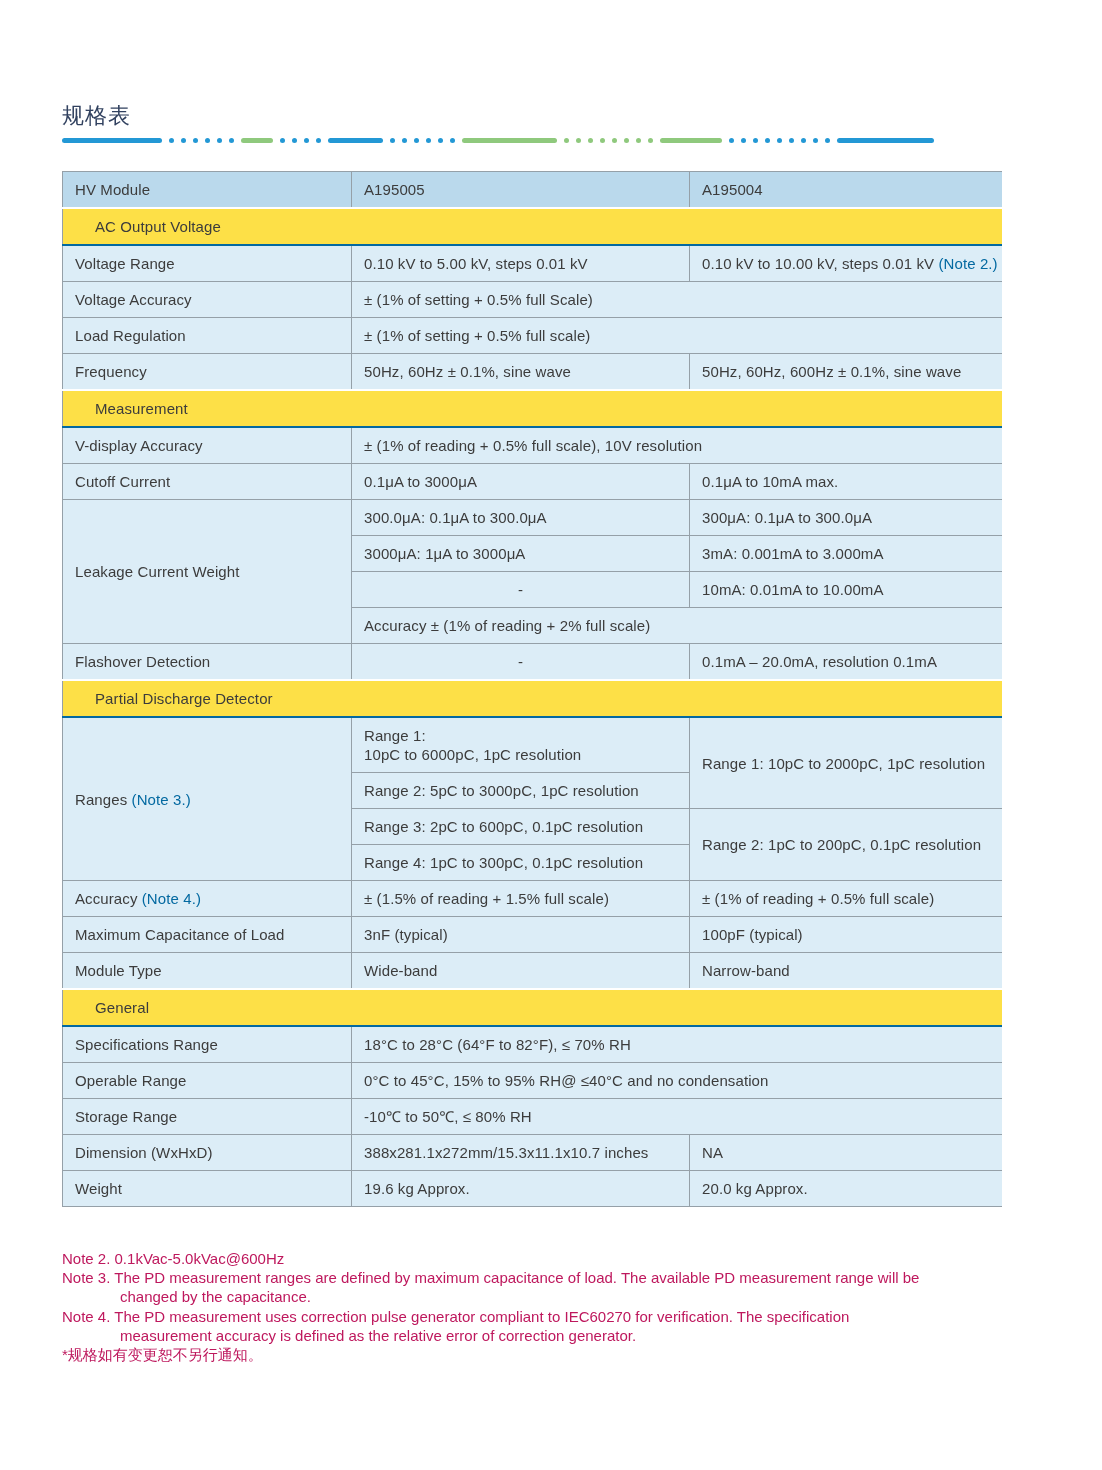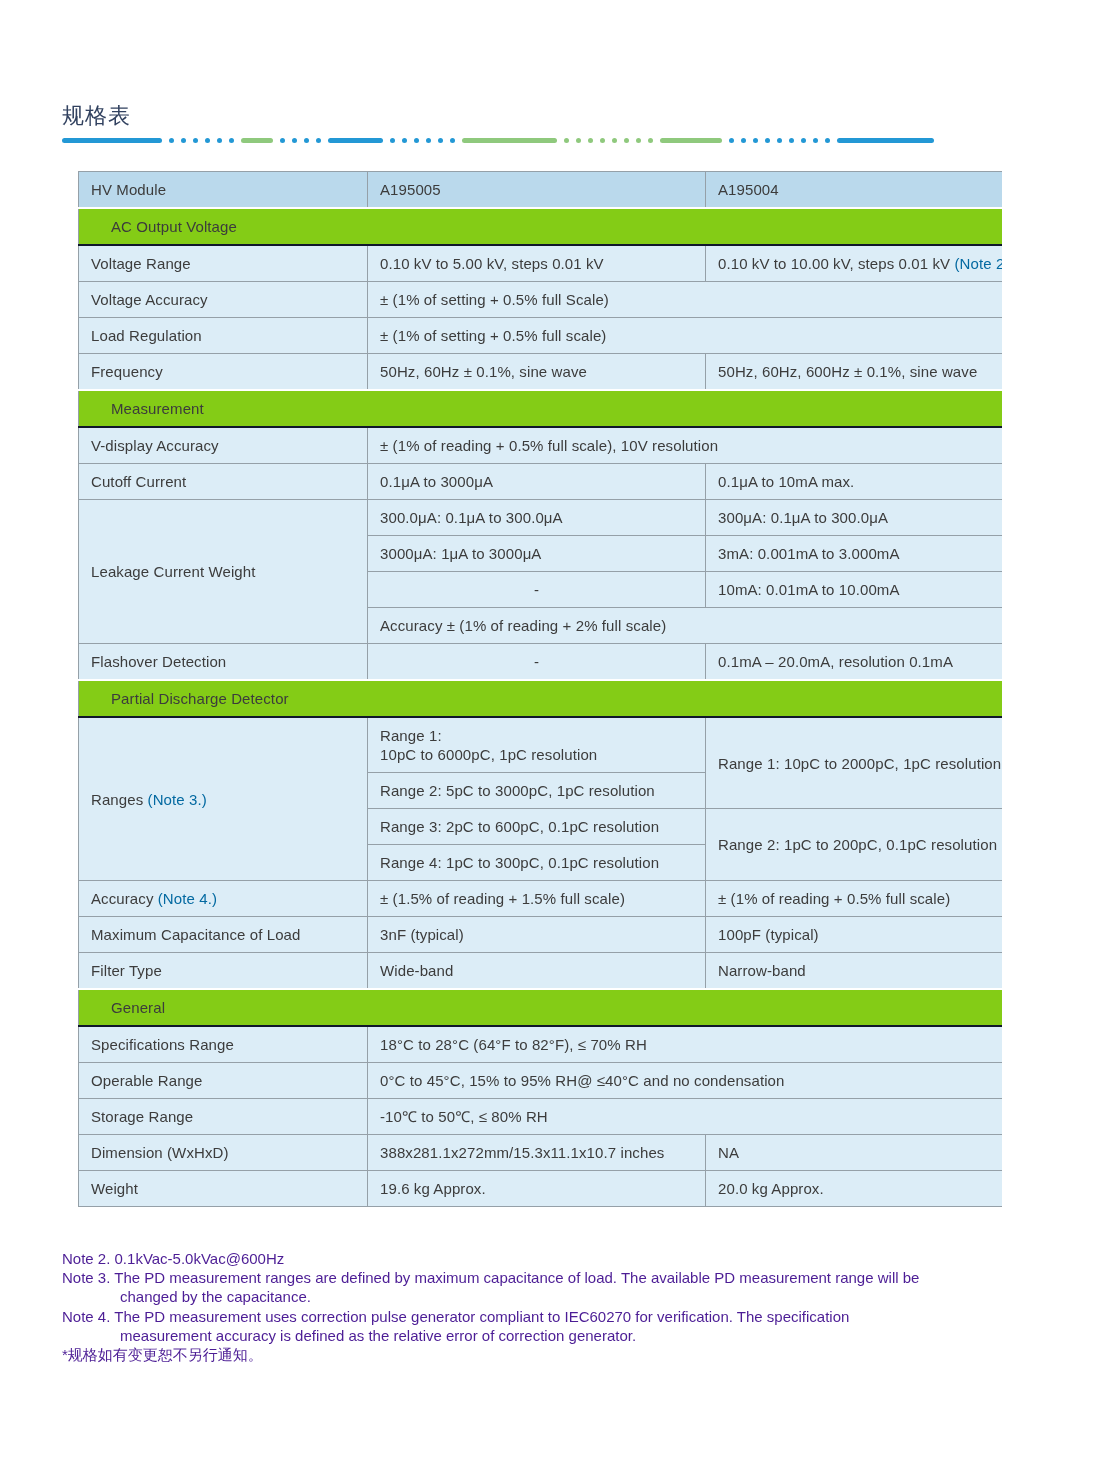--- a/index.html
+++ b/index.html
@@ -11,47 +11,47 @@
     font-size:22px; line-height:26px; color:#31415f; letter-spacing:1px;
   }
 
   .separator {
     position:absolute; left:62px; top:118px; width:982px; height:6px;
     display:flex; align-items:center; gap:7px; overflow:hidden;
   }
   .separator .dash { height:5px; border-radius:3px; flex:0 0 auto; }
   .separator .dot  { width:5px; height:5px; border-radius:50%; flex:0 0 auto; }
 
-  .table-wrap { position:absolute; left:78px; top:152px; width:988px; }
+  .table-wrap { position:absolute; left:62px; top:152px; width:988px; }
   table.spec {
     border-collapse:collapse; table-layout:fixed; width:988px;
     font-size:15px; color:#3c3c3c; letter-spacing:0.1px;
   }
   table.spec td {
     border:1px solid #95a0a8;
     background:#dcedf7;
     padding:8px 12px;
     line-height:19px;
     vertical-align:middle;
     white-space:pre-line;
     overflow:hidden;
   }
   table.spec td.model-cell { background:#bad9ec; }
   table.spec td.section-cell {
-    background:#84cc16;
+    background:#fde047;
     border-top:2px solid #ffffff;
-    border-bottom:2px solid #0f172a;
+    border-bottom:2px solid #0369a1;
     padding-left:32px;
   }
   table.spec td.center { text-align:center; }
   .note-ref { color:#0369a1; }
 
   .notes {
     position:absolute; left:62px; top:1230px; width:960px;
-    font-size:15px; line-height:19.2px; color:#4c1d95;
+    font-size:15px; line-height:19.2px; color:#be185d;
   }
   .note-cont { margin-left:58px; }
   .footnote { margin-top:0; }
 </style>
 </head>
 <body>
 
 <div class="page">
   <div class="title">规格表</div>
   <div class="separator">
@@ -186,21 +186,21 @@
             <td>Accuracy <span class="note-ref">(Note 4.)</span></td>
             <td>± (1.5% of reading + 1.5% full scale)</td>
             <td>± (1% of reading + 0.5% full scale)</td>
           </tr>
           <tr>
             <td>Maximum Capacitance of Load</td>
             <td>3nF (typical)</td>
             <td>100pF (typical)</td>
           </tr>
           <tr>
-            <td>Filter Type</td>
+            <td>Module Type</td>
             <td>Wide-band</td>
             <td>Narrow-band</td>
           </tr>
           <tr>
             <td colspan="3" class="section-cell">General</td>
           </tr>
           <tr>
             <td>Specifications Range</td>
             <td colspan="2">18°C to 28°C (64°F to 82°F), ≤ 70% RH</td>
           </tr>

